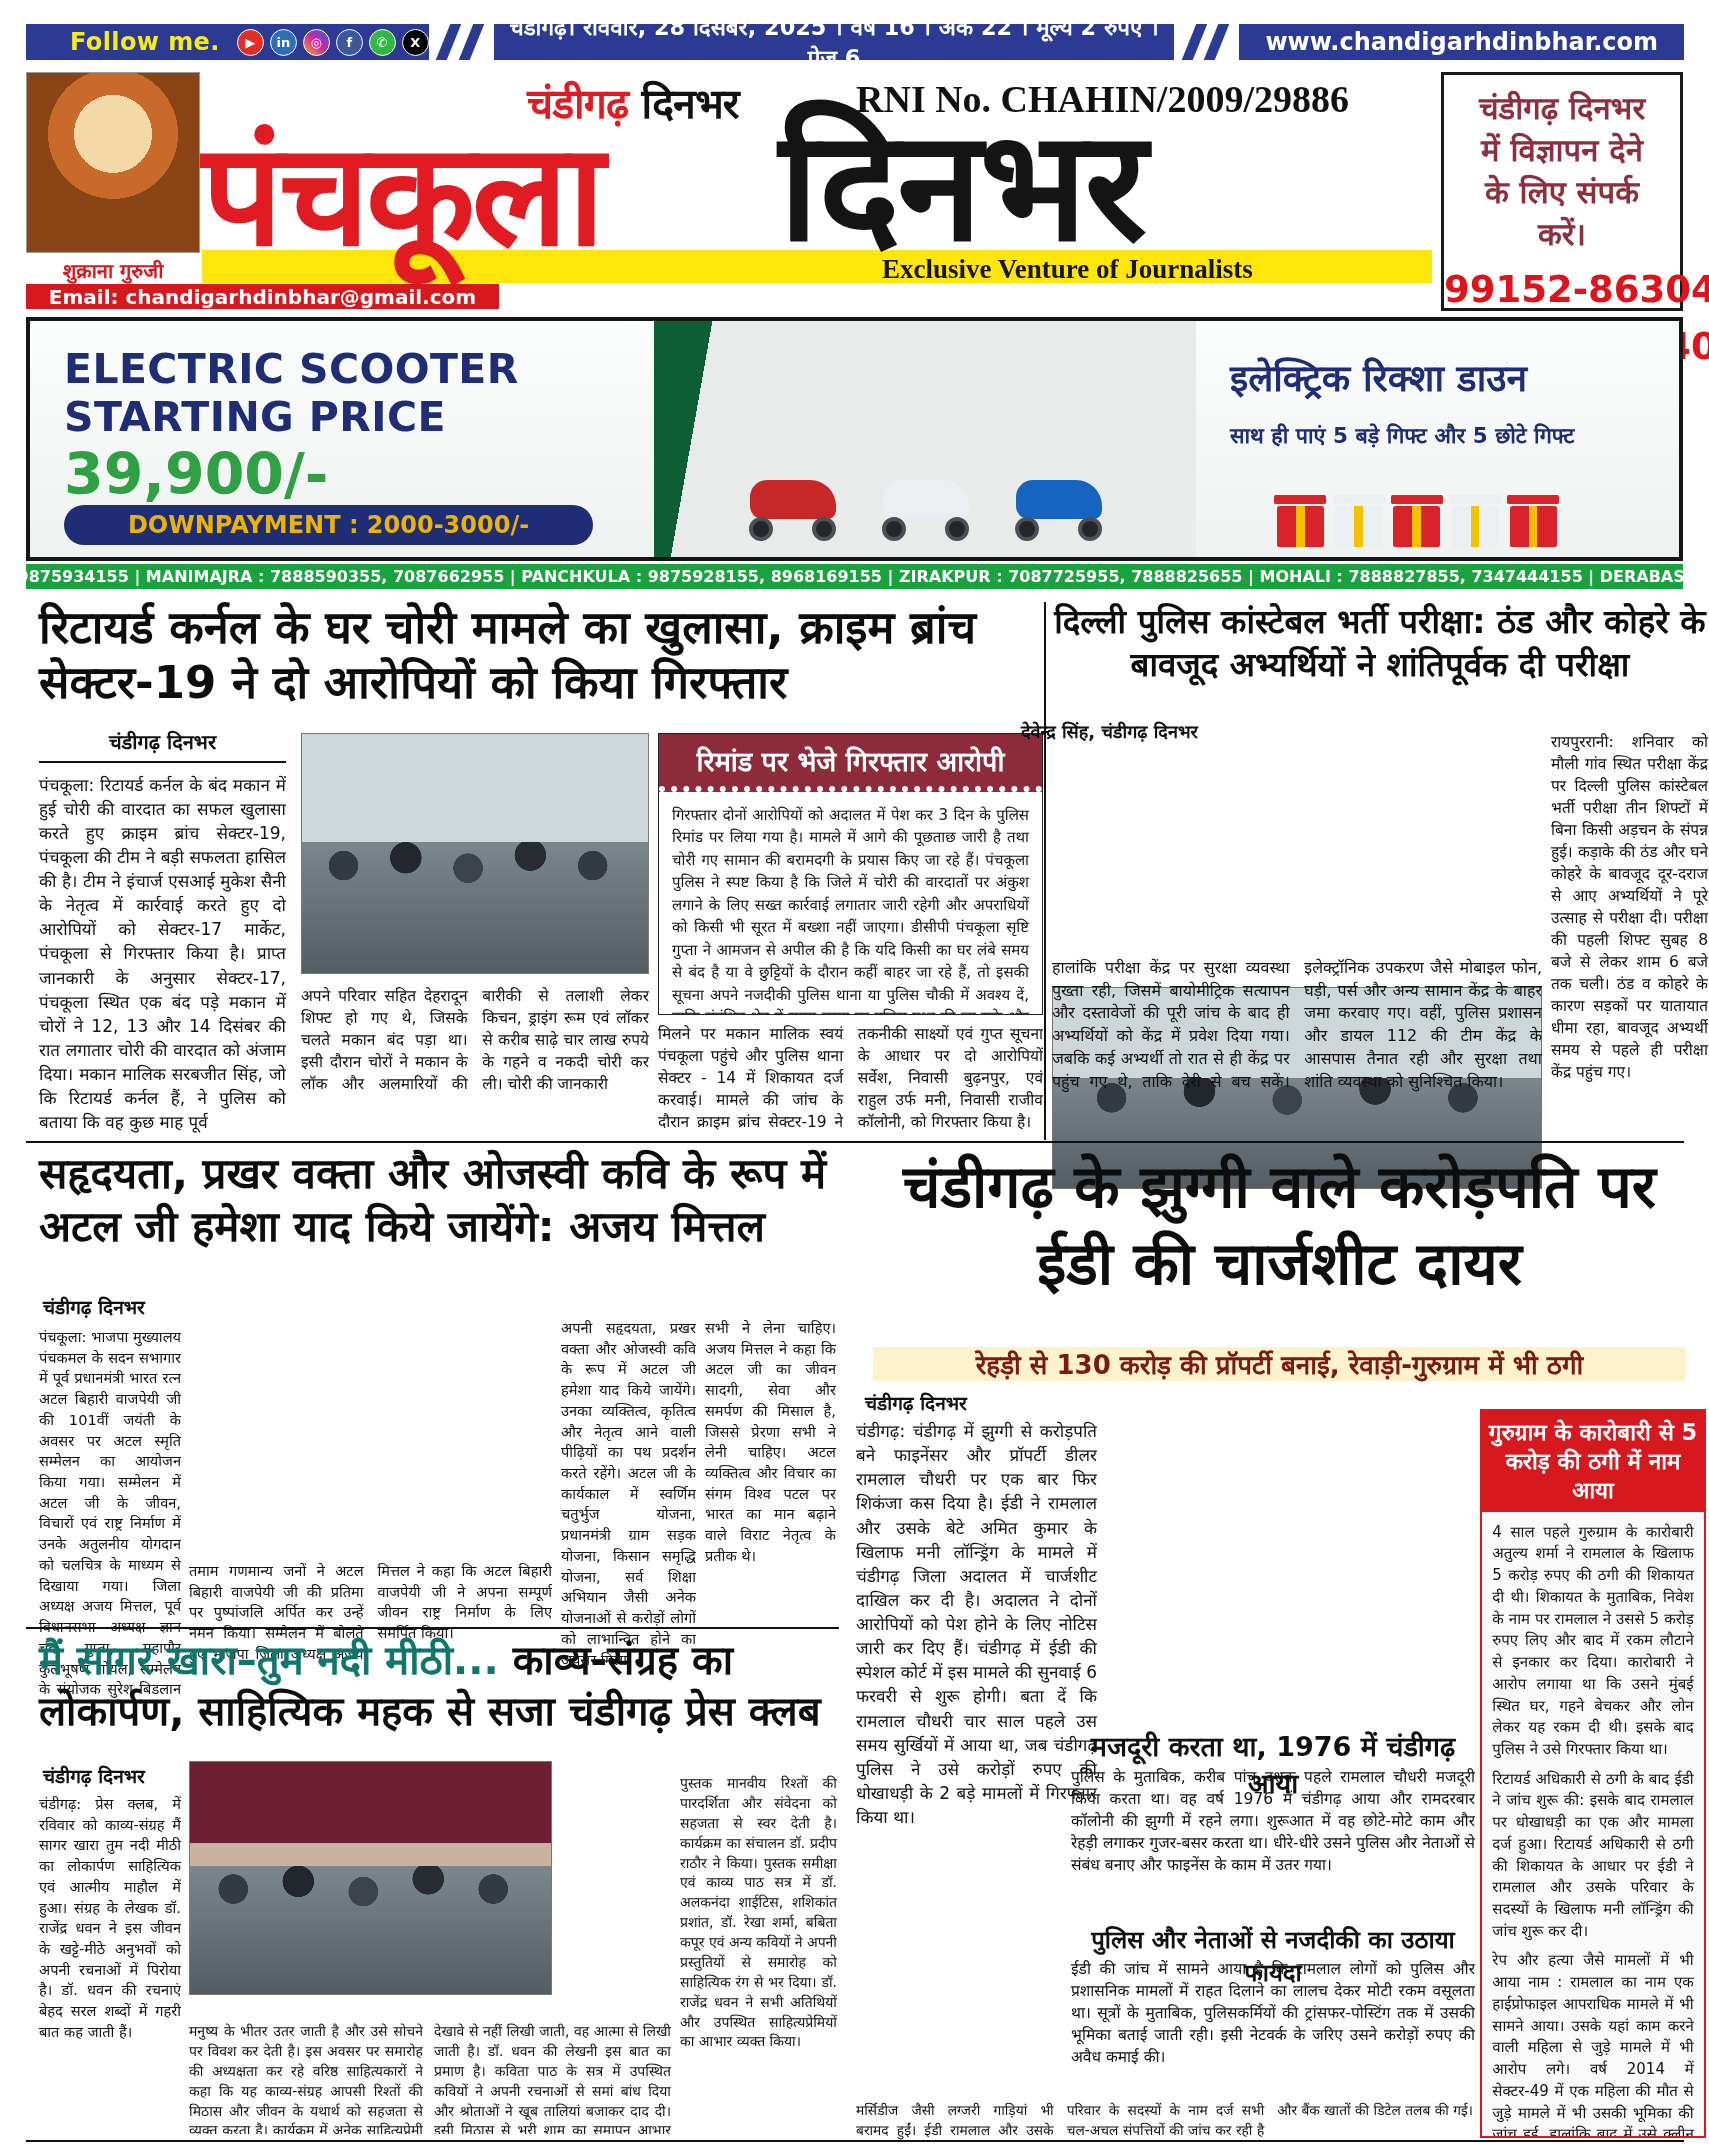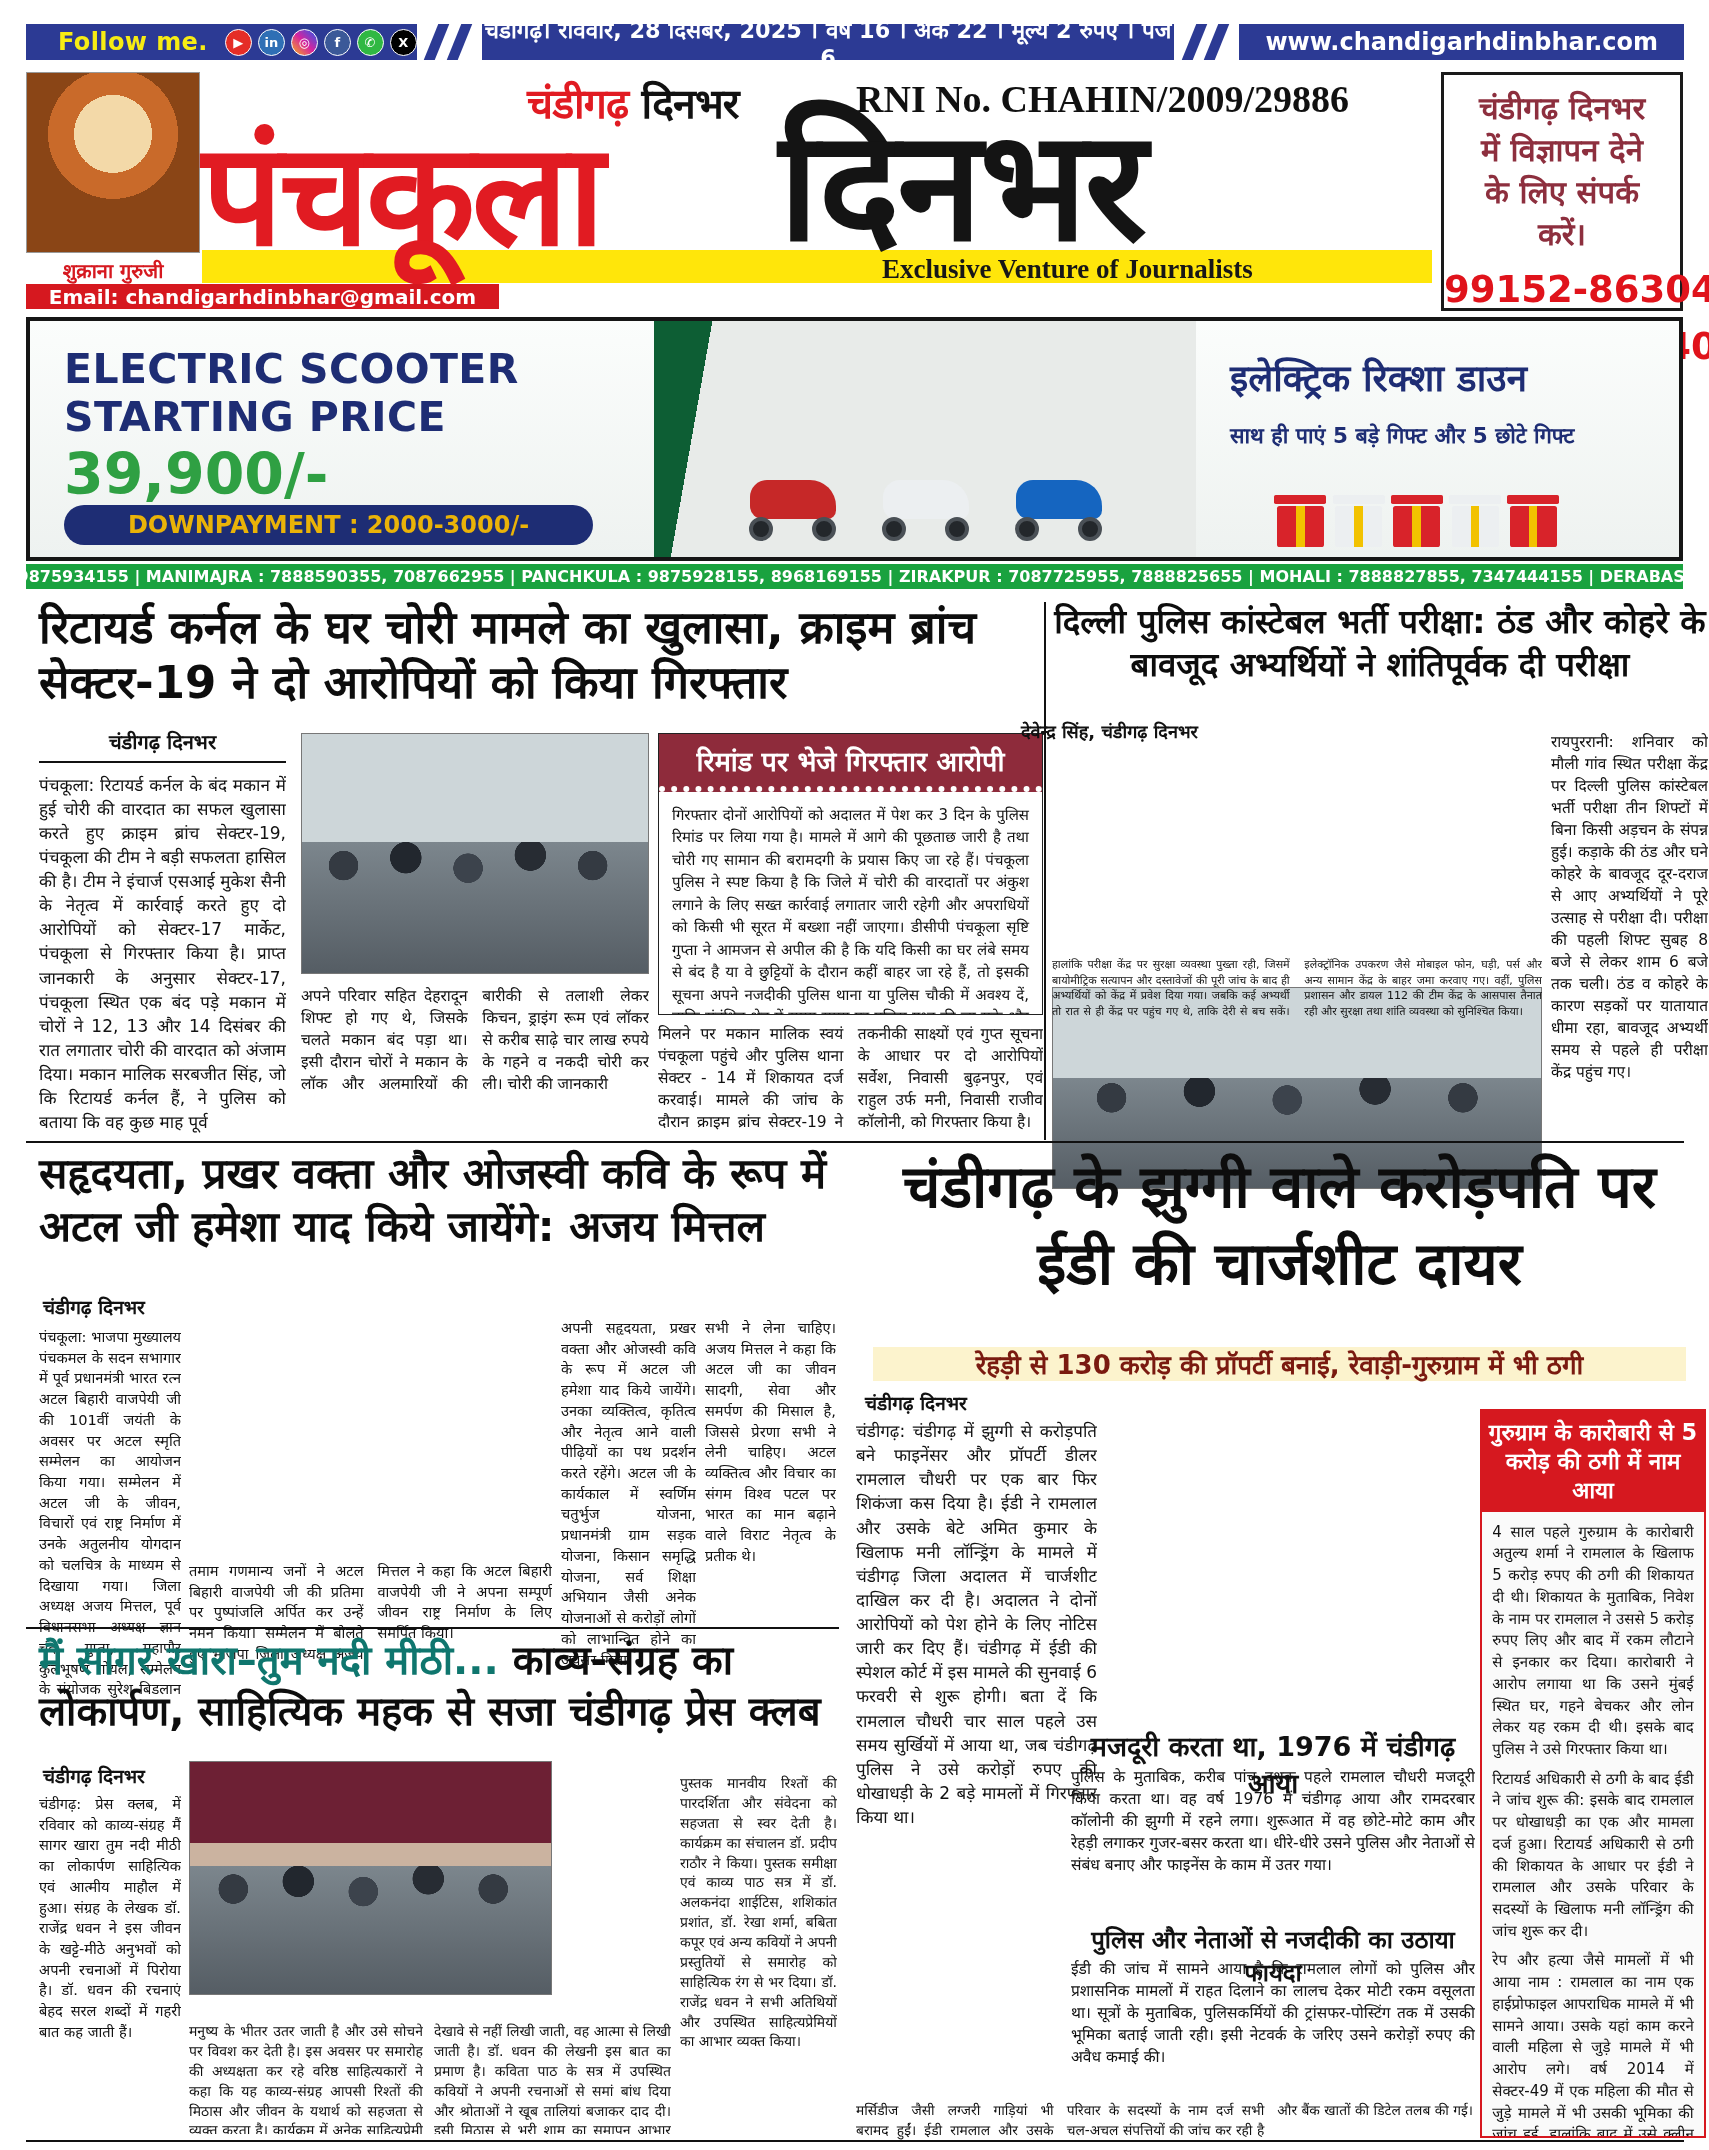--- a/index.html
+++ b/index.html
@@ -5,21 +5,21 @@
   *{margin:0;padding:0;box-sizing:border-box}
   html,body{background:#ffffff}
   body{width:1710px;height:2693px;position:relative;font-family:"DejaVu Sans",sans-serif;color:#111}
   .abs{position:absolute}
   .ctr{text-align:center}
   .bold{font-weight:bold}
   .clip{overflow:hidden}
 
   
   .topbar{background:#2c3a94;color:#fff;display:flex;align-items:center}
-  .follow{color:#f7ec13;font-weight:bold;font-size:24px;padding-left:32px;letter-spacing:0.4px}
+  .follow{color:#f7ec13;font-weight:bold;font-size:24px;padding-left:44px;letter-spacing:0.4px}
   .icons{display:flex;gap:6px;margin-left:17px}
   .icon{width:27px;height:27px;border-radius:50%;display:flex;align-items:center;justify-content:center;
         font-size:13px;font-weight:bold;color:#fff;border:1.3px solid #fff}
   .ic-yt{background:#e52d27}.ic-li{background:#2f6fb5}.ic-ig{background:linear-gradient(45deg,#f5af19,#d6249f,#285AEB)}
   .ic-fb{background:#3b5998}.ic-wa{background:#30b843}.ic-x{background:#000}
   .gap{background:#fff;height:100%;width:65px;position:relative}
   .gap i{position:absolute;top:0;bottom:0;width:11.2px;background:#2c3a94;transform:skewX(-22deg)}
   .gap i:nth-child(1){left:14.6px}.gap i:nth-child(2){left:37px}
   .dateline{font-size:22.4px;font-weight:bold;flex:1;text-align:center}
   .website{font-size:24px;font-weight:bold;padding:0 26px}
@@ -61,21 +61,21 @@
   .gift.w{background:#eceff1}
   .gift::before{content:"";position:absolute;left:19px;top:0;bottom:0;width:8.6px;background:#f2c200}
   .gift::after{content:"";position:absolute;left:-2.6px;top:-11.2px;width:52px;height:9.5px;background:inherit;border-radius:1.7px}
 
   .greenbar{background:#1aa23f;color:#fff;font-weight:bold;font-size:16px;display:flex;align-items:center;justify-content:center;white-space:nowrap}
 
   
   .hl{font-weight:bold;color:#0d0d0d}
   .src{font-weight:bold;font-size:20px;text-align:center;border-bottom:2.2px solid #111;padding-bottom:6px;margin-bottom:9.5px}
   .body{font-size:17px;line-height:1.42;text-align:justify}
-  .body2{font-size:11px;line-height:1.42;text-align:justify}
+  .body2{font-size:16px;line-height:1.42;text-align:justify}
   .photo{background:linear-gradient(#cdd6d9 0 55%,#9aa5ab 55% 100%);border:0.9px solid #777;position:relative;overflow:hidden}
   .heads{position:absolute;left:0;right:0;bottom:0;height:55%;
     background:radial-gradient(circle at 12% 18%,#343a42 0 14.6px,transparent 15px),
                radial-gradient(circle at 30% 12%,#22272e 0 15.5px,transparent 16px),
                radial-gradient(circle at 48% 20%,#3c434c 0 14.6px,transparent 15px),
                radial-gradient(circle at 66% 10%,#272c33 0 15.5px,transparent 16px),
                radial-gradient(circle at 84% 18%,#343a42 0 14.6px,transparent 15px),
                linear-gradient(#7c868d,#555d64)}
   .mbox{border:1.7px solid #222;background:#fff}
   .mbox .bar{background:#8e2b3b;color:#fff;font-weight:bold;font-size:27px;text-align:center;padding:7.7px 0;border-bottom:6px dotted #fff}

